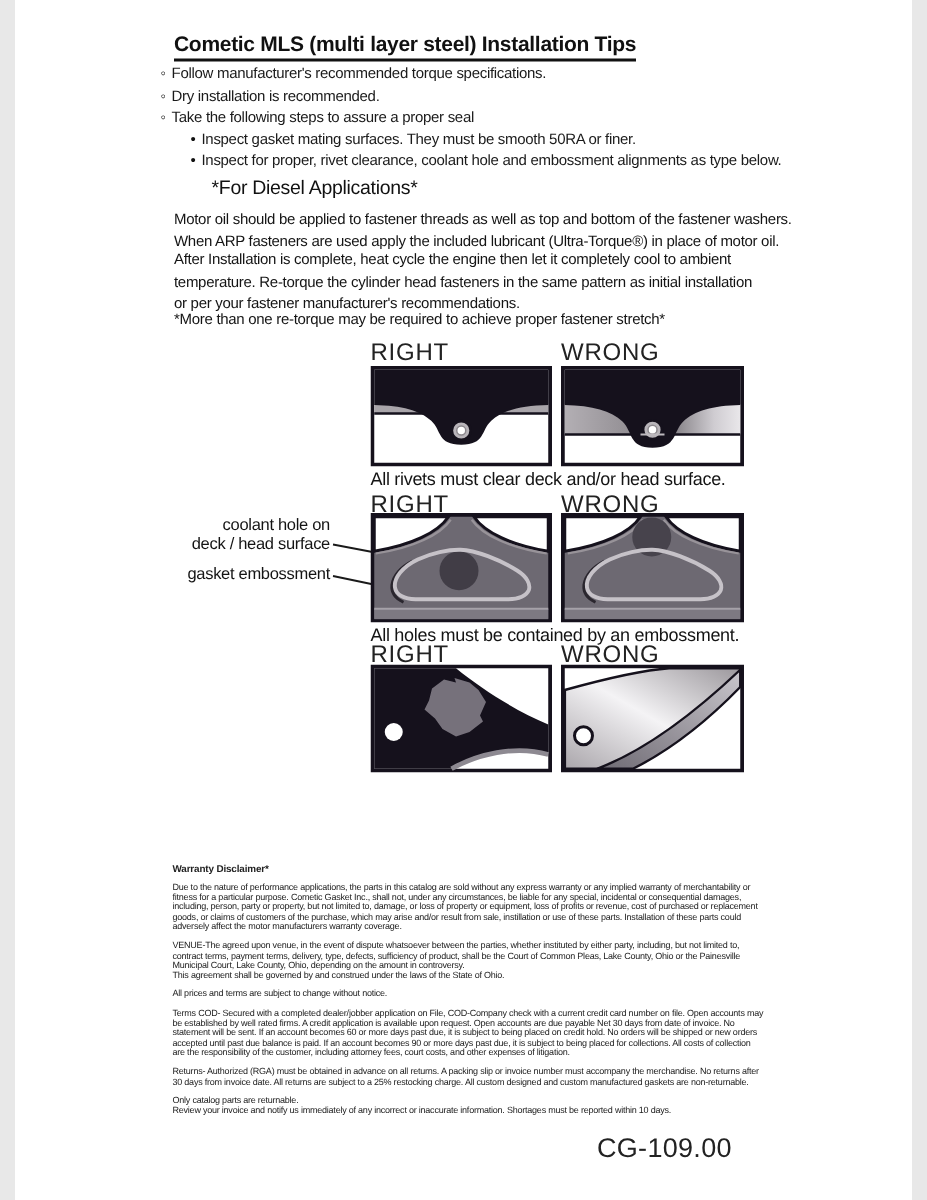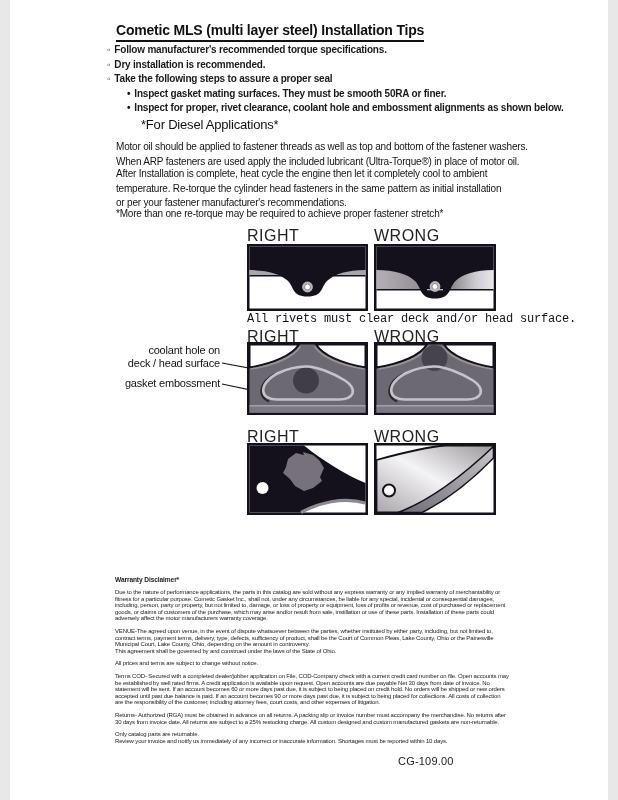--- a/index.html
+++ b/index.html
@@ -10,33 +10,33 @@
   }
   .abs { position:absolute; }
   .title {
     font-size:14px; font-weight:bold; color:#111;
     border-bottom:2px solid #111; padding-bottom:2px; letter-spacing:-0.2px;
     display:inline-block;
   }
   .body-txt { font-size:10px; line-height:14.6px; letter-spacing:-0.2px; color:#141414; }
   .ml { white-space:pre-line; }
   .bullets { font-size:10px; line-height:14.6px; letter-spacing:-0.2px; }
-  .b, .sb { display:flex; align-items:flex-end;font-weight:bold; }
+  .b, .sb { display:flex; align-items:flex-end; }
   .b::before  { content:"\25E6"; font-size:10px; margin-right:4px; color:#222; }
   .sb { margin-left:20px; }
   .sb::before { content:"\2022"; font-size:10px; margin-right:4px; color:#111; }
   .sec-head { font-size:13px; font-weight:normal; letter-spacing:-0.2px; color:#111;margin-left:25px; }
   .dg-label { font-size:16px; letter-spacing:0.5px; color:#222; text-align:left; }
-  .caption  { font-size:12px; letter-spacing:-0.2px; color:#141414; line-height:13.5px;font-family:Liberation Mono, monospace; }
+  .caption  { font-size:12px; letter-spacing:-0.2px; color:#141414; line-height:13.5px; }
   .anno { font-size:11px; letter-spacing:-0.2px; line-height:13px; text-align:right; color:#141414; }
   .disc { width:420px; color:#222; }
   .disc-h { font-size:6.6px; font-weight:bold; margin:0 0 6px 0; letter-spacing:-0.1px; }
   .disc-p { font-size:6px; line-height:6.6px; letter-spacing:-0.15px; margin:0 0 6px 0; }
   .disc-p.tight { margin-bottom:0; }
-  .footer-code { font-size:11px; color:#222; letter-spacing:0.2px; }
+  .footer-code { font-size:18px; color:#222; letter-spacing:0.2px; }
   svg { display:block; }
 </style>
 </head>
 <body>
 
 <div class="page">
 
   <div class="abs" style="left:106px; top:21px;">
     <span class="title">Cometic MLS (multi layer steel) Installation Tips</span>
   </div>
@@ -48,21 +48,21 @@
     <div class="b">
         <span>Dry installation is recommended.</span>
       </div>
     <div class="b">
         <span>Take the following steps to assure a proper seal</span>
       </div>
     <div class="sb">
         <span>Inspect gasket mating surfaces.  They must be smooth 50RA or finer.</span>
       </div>
     <div class="sb">
-        <span>Inspect for proper, rivet clearance, coolant hole and embossment alignments as shown below.</span>
+        <span>Inspect for proper, rivet clearance, coolant hole and embossment alignments as type below.</span>
       </div>
   </div>
 
   <div class="abs sec-head" style="left:106px; top:117px;">*For Diesel Applications*</div>
   <div class="abs body-txt ml" style="left:106px; top:140px;">Motor oil should be applied to fastener threads as well as top and bottom of the fastener washers.
 When ARP fasteners are used apply the included lubricant (Ultra-Torque®) in place of motor oil.</div>
   <div class="abs body-txt ml" style="left:106px; top:167px;">After Installation is complete, heat cycle the engine then let it completely cool to ambient
 temperature. Re-torque the cylinder head fasteners in the same pattern as initial installation
 or per your fastener manufacturer's recommendations.</div>
   <div class="abs body-txt" style="left:106px; top:207px;">*More than one re-torque may be required to achieve proper fastener stretch*</div>
@@ -141,20 +141,21 @@
       <path d="M54.5,4.5 C47.5,14.5 30,23 4.5,27" fill="none" stroke="#989399" stroke-width="1.5"></path>
       <path d="M68.5,4.5 C75.5,14.5 93,23 118.5,27" fill="none" stroke="#989399" stroke-width="1.5"></path>
       <rect x="2.5" y="64" width="117" height="6.8" fill="#7d7982"></rect>
       <line x1="2.5" y1="63.8" x2="119.5" y2="63.8" stroke="#a5a1a8" stroke-width="1.4"></line>
       <circle cx="60.5" cy="16" r="13" fill="#47434c"></circle>
       <path d="M23,59.5 C17.5,57 14.8,53 15.3,48 C16,42 21,36 29,32" fill="none" stroke="#2a262e" stroke-width="2"></path>
       <path d="M61,24.5 C71,24.8 87,31 99,38.5 C105,42.3 108,47.5 106.5,51.5 C105,55 100,57.5 93,57.5 L31,57.5 C23.5,57.5 18,54.5 17.3,49.5 C16.5,43.5 22,36 32.5,31 C41.5,26.8 53,24.3 61,24.5 Z" fill="none" stroke="#c6c2c8" stroke-width="2.6"></path>
     </svg>
   </div>
 
+  <div class="abs caption" style="left:237px; top:417px;">All holes must be contained by an embossment.</div>
 
   <div class="abs dg-label" style="left:237px; top:428px; width:121px;">RIGHT</div>
   <div class="abs dg-label" style="left:364px; top:428px; width:122px;">WRONG</div>
 
   <div class="abs" style="left:237px; top:443px;">
     <svg width="121" height="72" viewBox="0 0 121 72">
       <rect x="1.25" y="1.25" width="118.5" height="69.5" fill="#ffffff" stroke="#15111c" stroke-width="2.5"></rect>
       <path d="M2.5,2.5 L57,2.5 C75,17 97,31 118.5,40 L118.5,60 C96,53.5 71,60 54,69.5 L2.5,69.5 Z" fill="#15111c"></path>
       <path d="M118.5,60 C96,53.5 71,60 54,69.5" fill="none" stroke="#8d8991" stroke-width="3.2"></path>
       <path d="M41,16 L49,10 L57,12 L56,9 L66,12 L72,17 L77,25 L73,34 L75,38 L66,45 L57,48 L48,43 L43,36 L36,30 L39,24 Z" fill="#76717b"></path>

